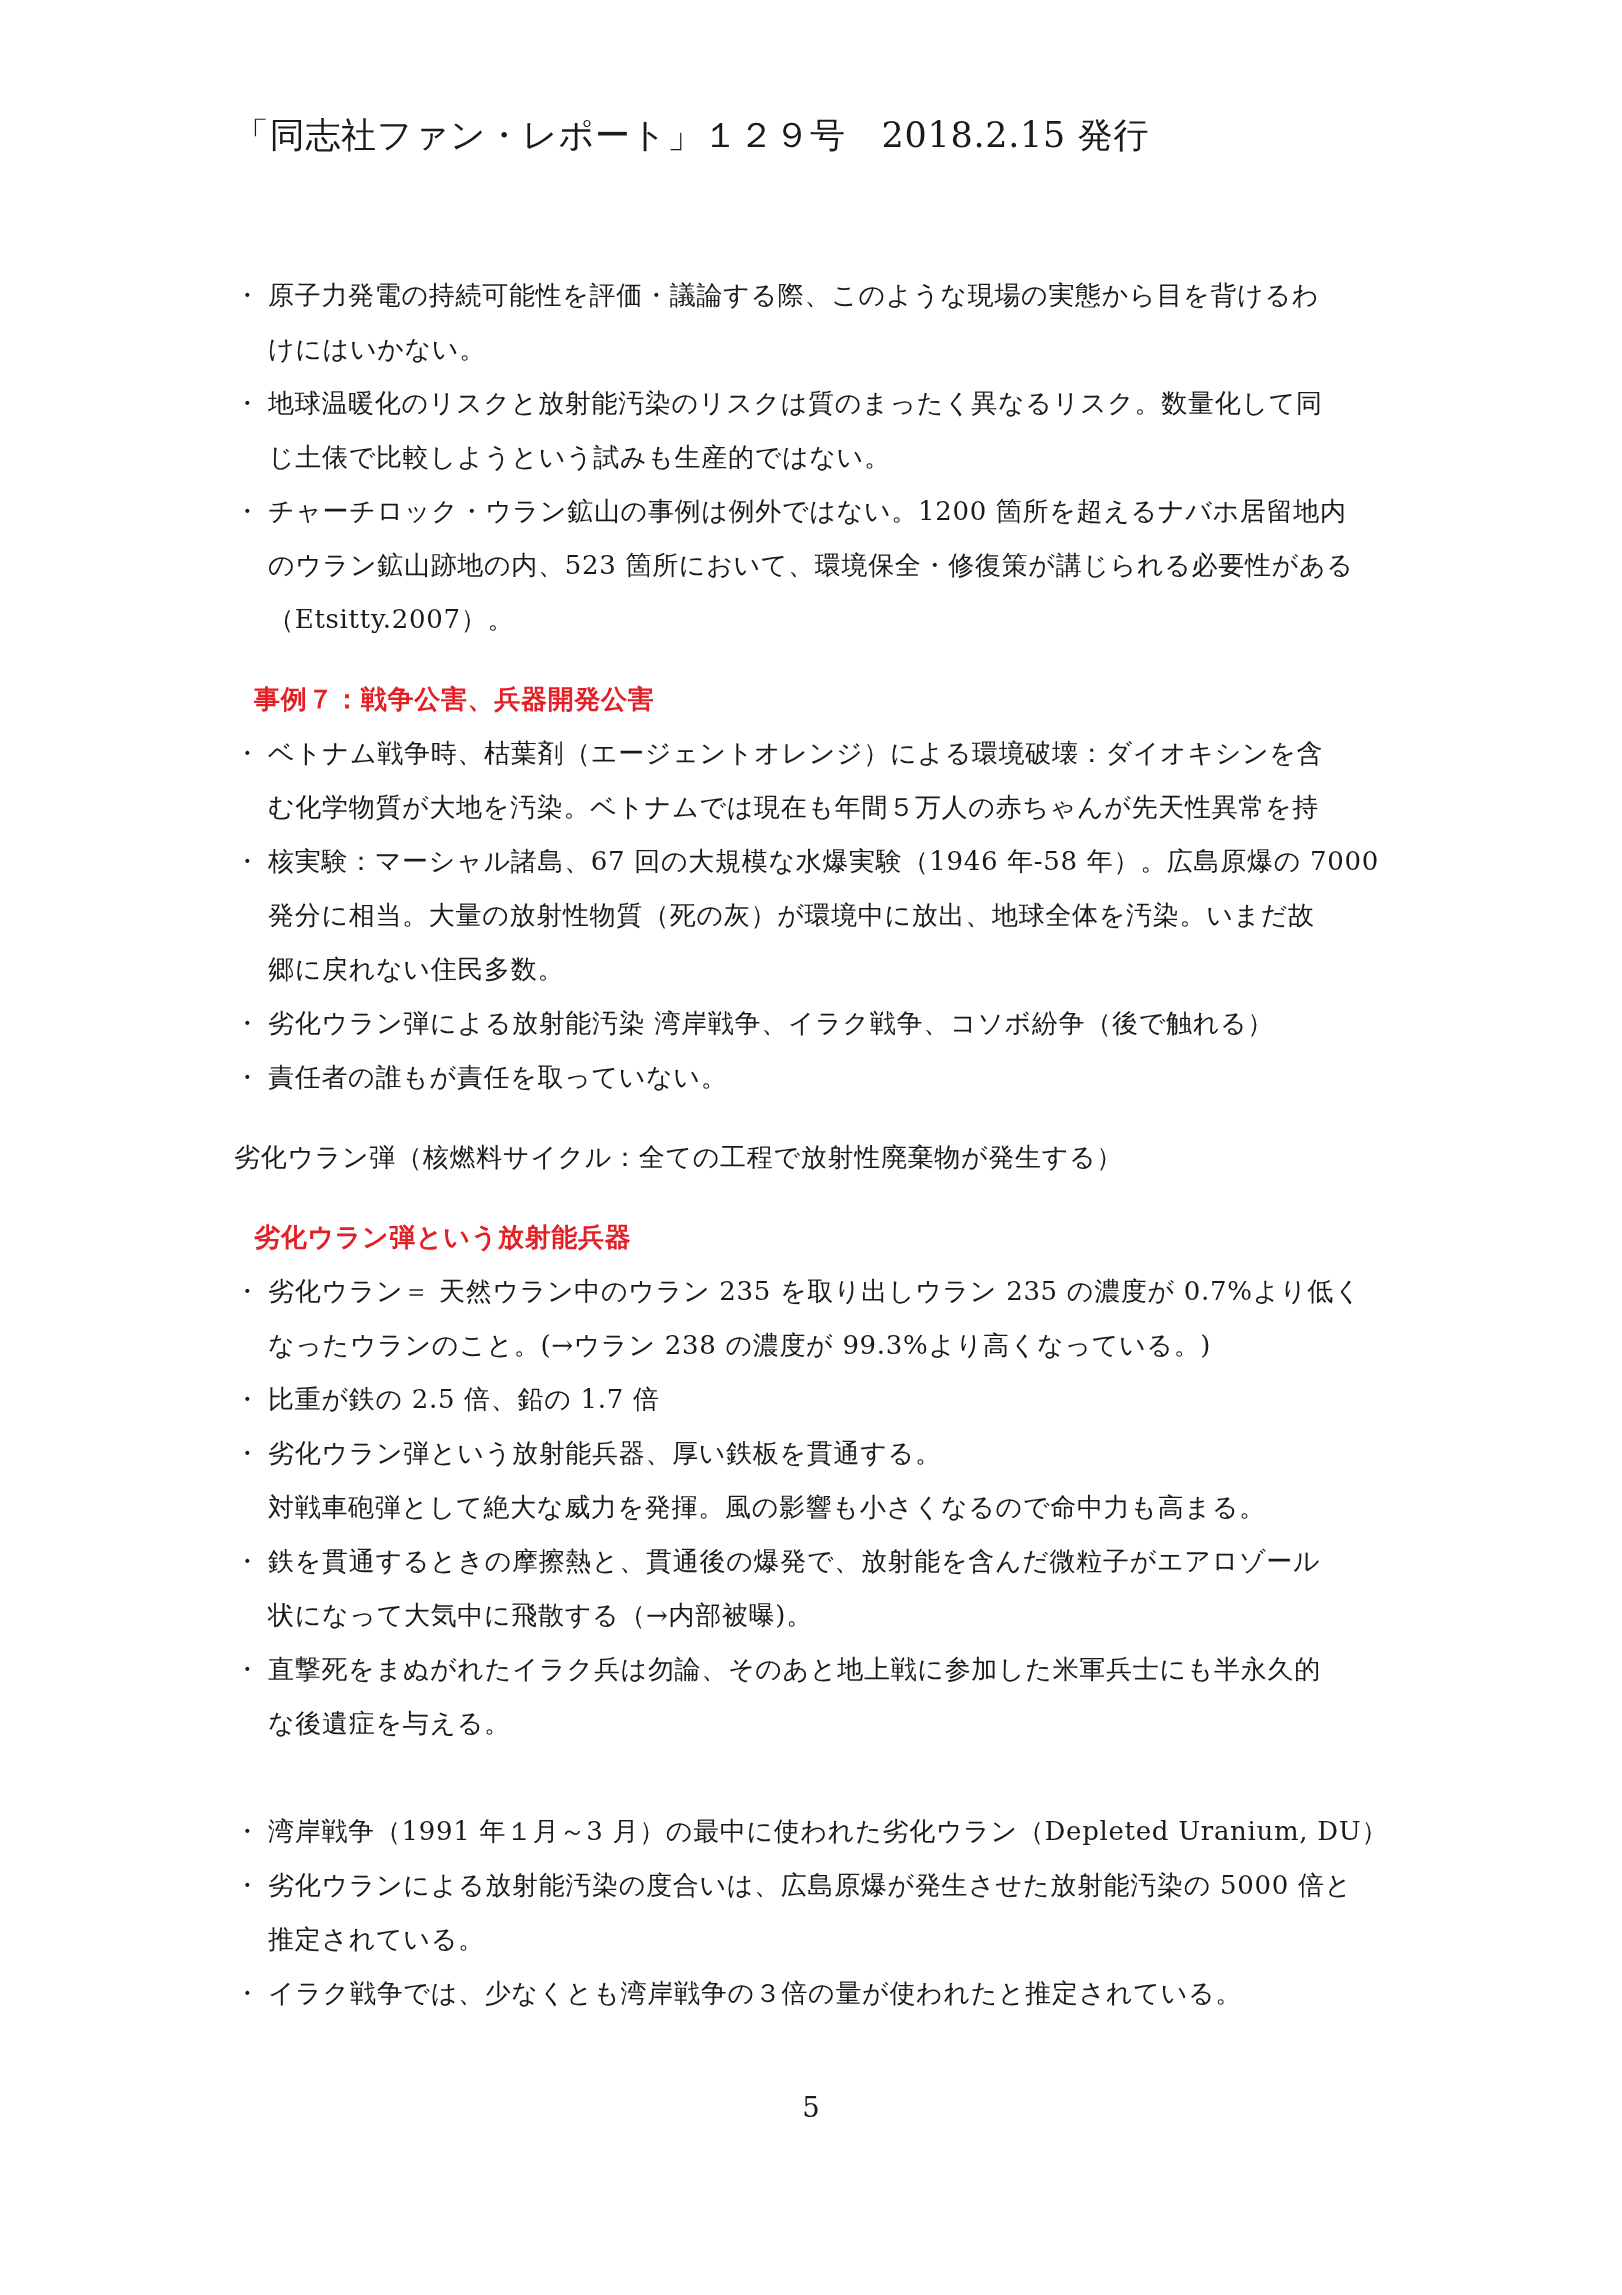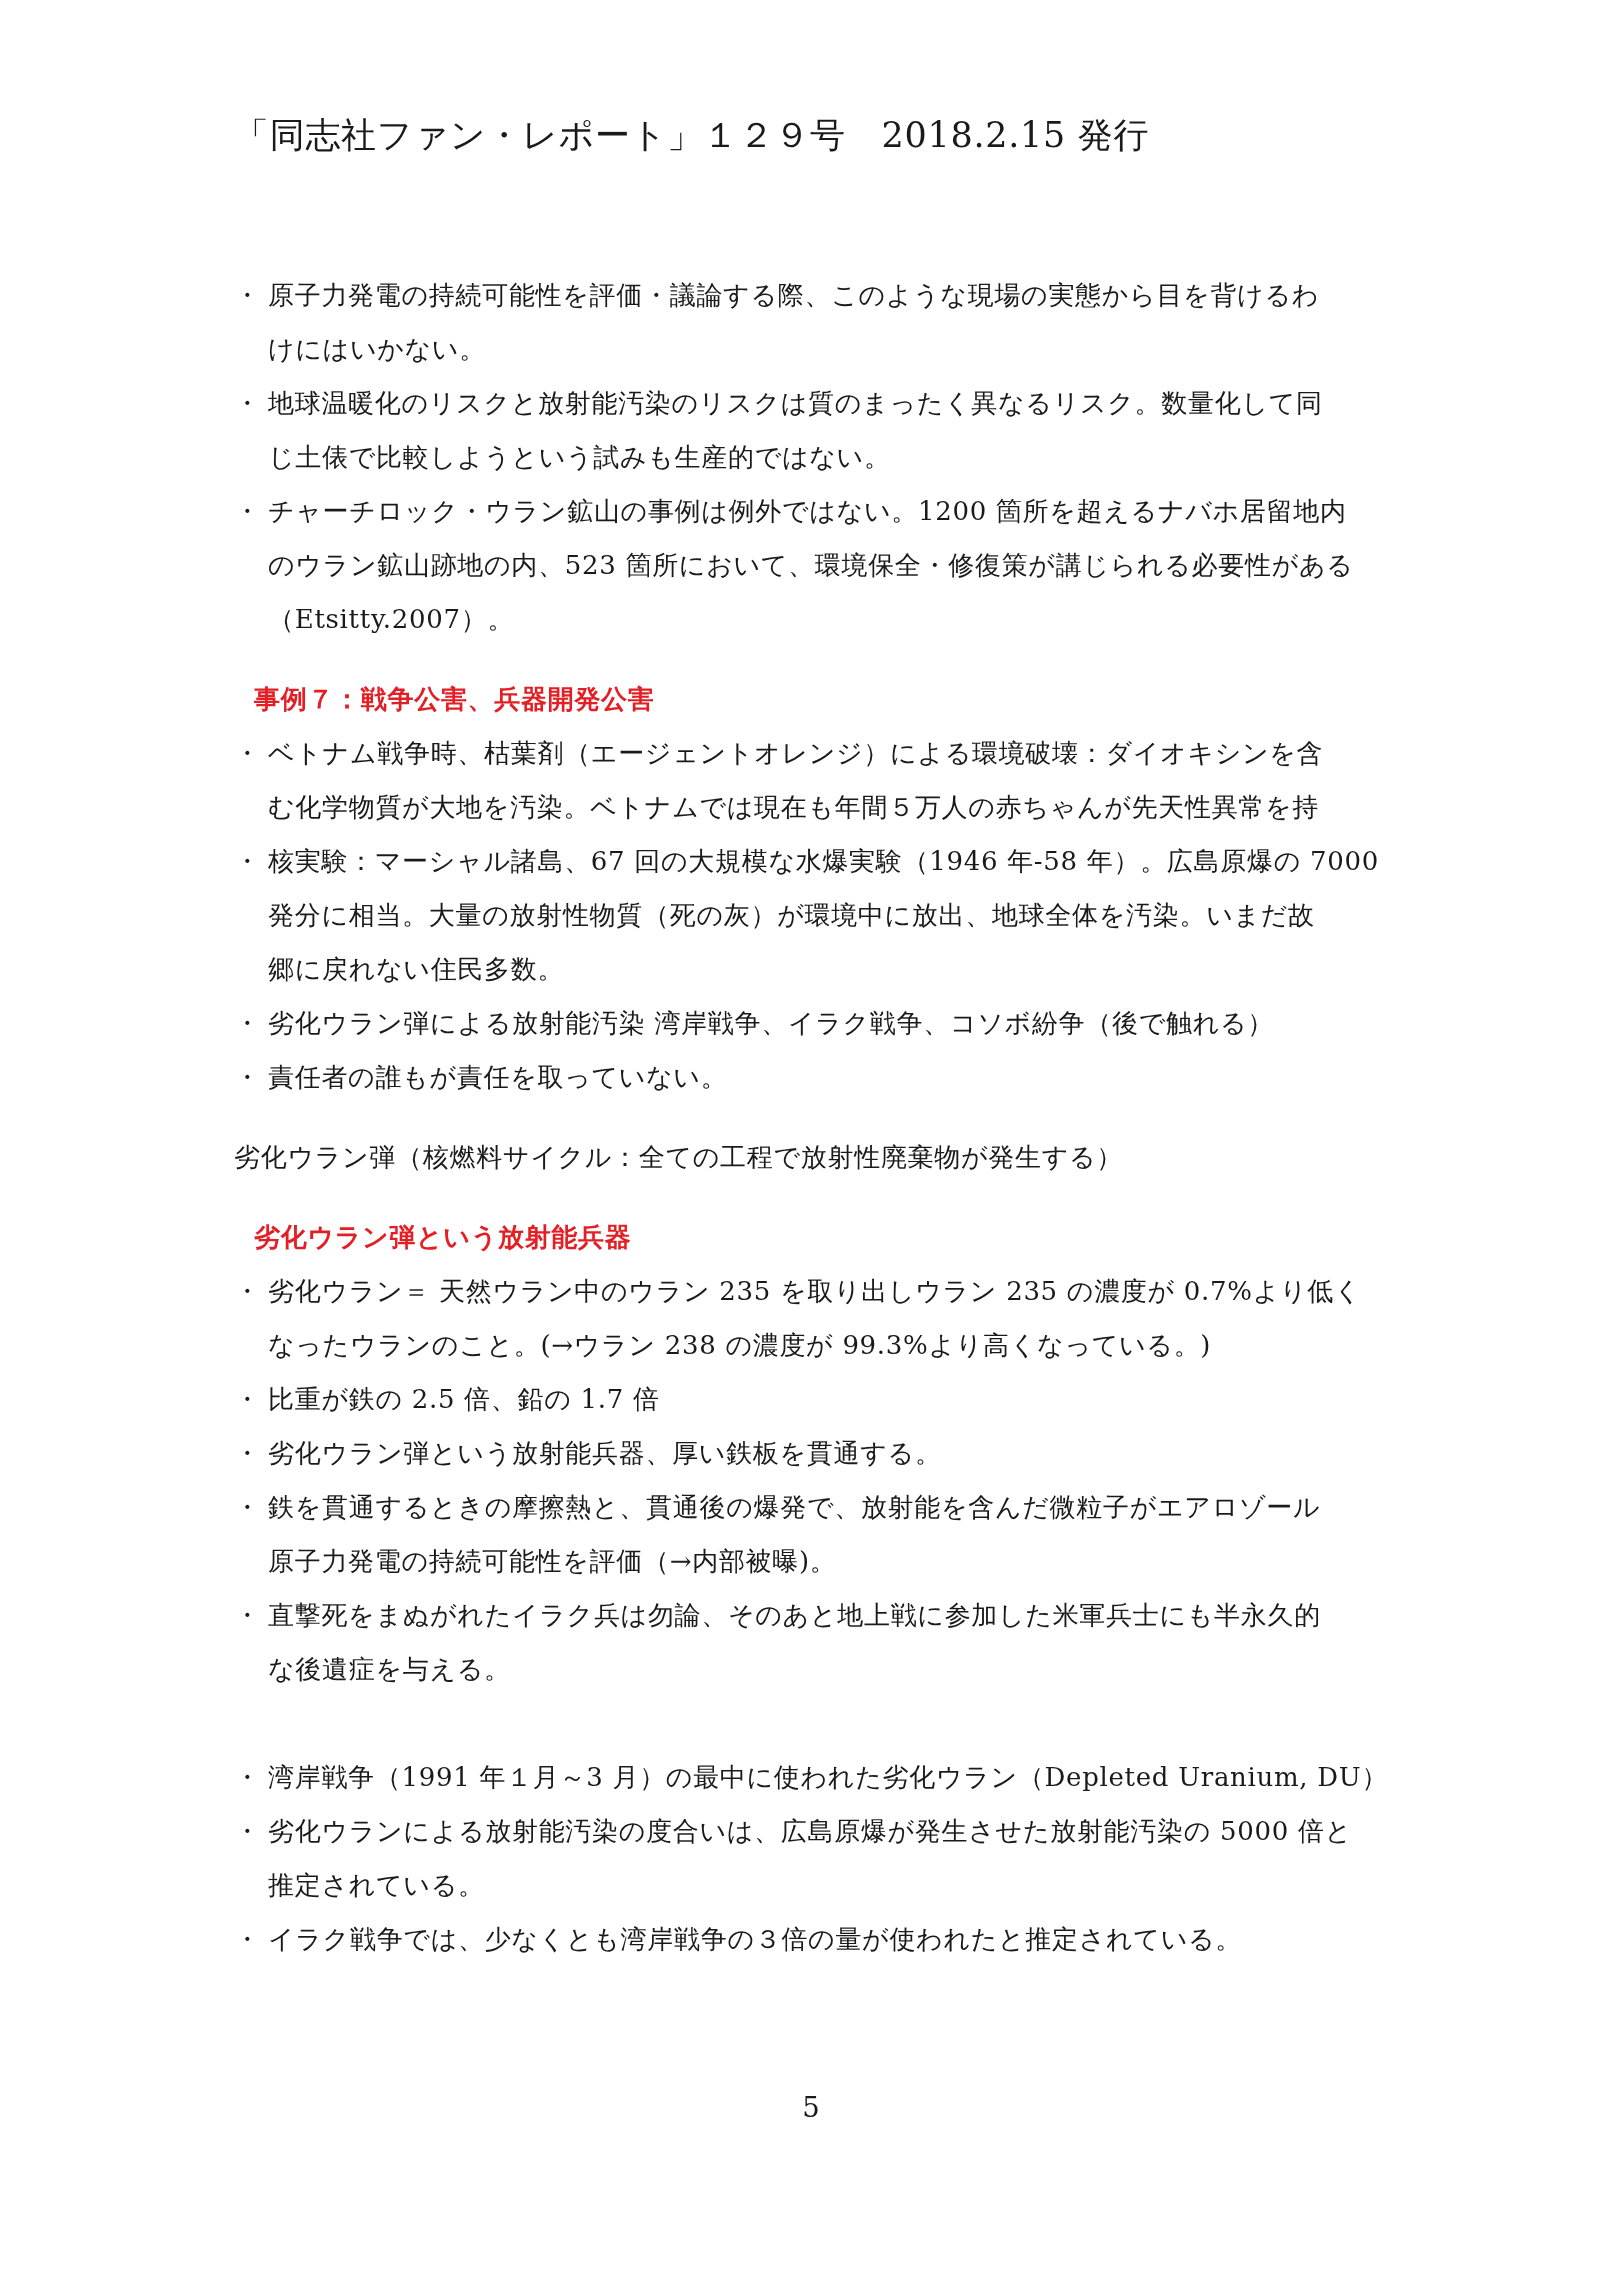--- a/index.html
+++ b/index.html
@@ -122,25 +122,26 @@
     <div>劣化ウラン＝ 天然ウラン中のウラン 235 を取り出しウラン 235 の濃度が 0.7%より低く</div>
     <div>なったウランのこと。(→ウラン 238 の濃度が 99.3%より高くなっている。)</div>
   </div>
   <div class="bullet">
     <span class="dot">・</span>
     <div>比重が鉄の 2.5 倍、鉛の 1.7 倍</div>
   </div>
   <div class="bullet">
     <span class="dot">・</span>
     <div>劣化ウラン弾という放射能兵器、厚い鉄板を貫通する。</div>
+    <div>対戦車砲弾として絶大な威力を発揮。風の影響も小さくなるので命中力も高まる。</div>
   </div>
   <div class="bullet">
     <span class="dot">・</span>
     <div>鉄を貫通するときの摩擦熱と、貫通後の爆発で、放射能を含んだ微粒子がエアロゾール</div>
-    <div>原子力発電の持続可能性を評価（→内部被曝)。</div>
+    <div>状になって大気中に飛散する（→内部被曝)。</div>
   </div>
   <div class="bullet">
     <span class="dot">・</span>
     <div>直撃死をまぬがれたイラク兵は勿論、そのあと地上戦に参加した米軍兵士にも半永久的</div>
     <div>な後遺症を与える。</div>
   </div>
 
   <div class="gap-md"></div>
 
   <div class="bullet">

